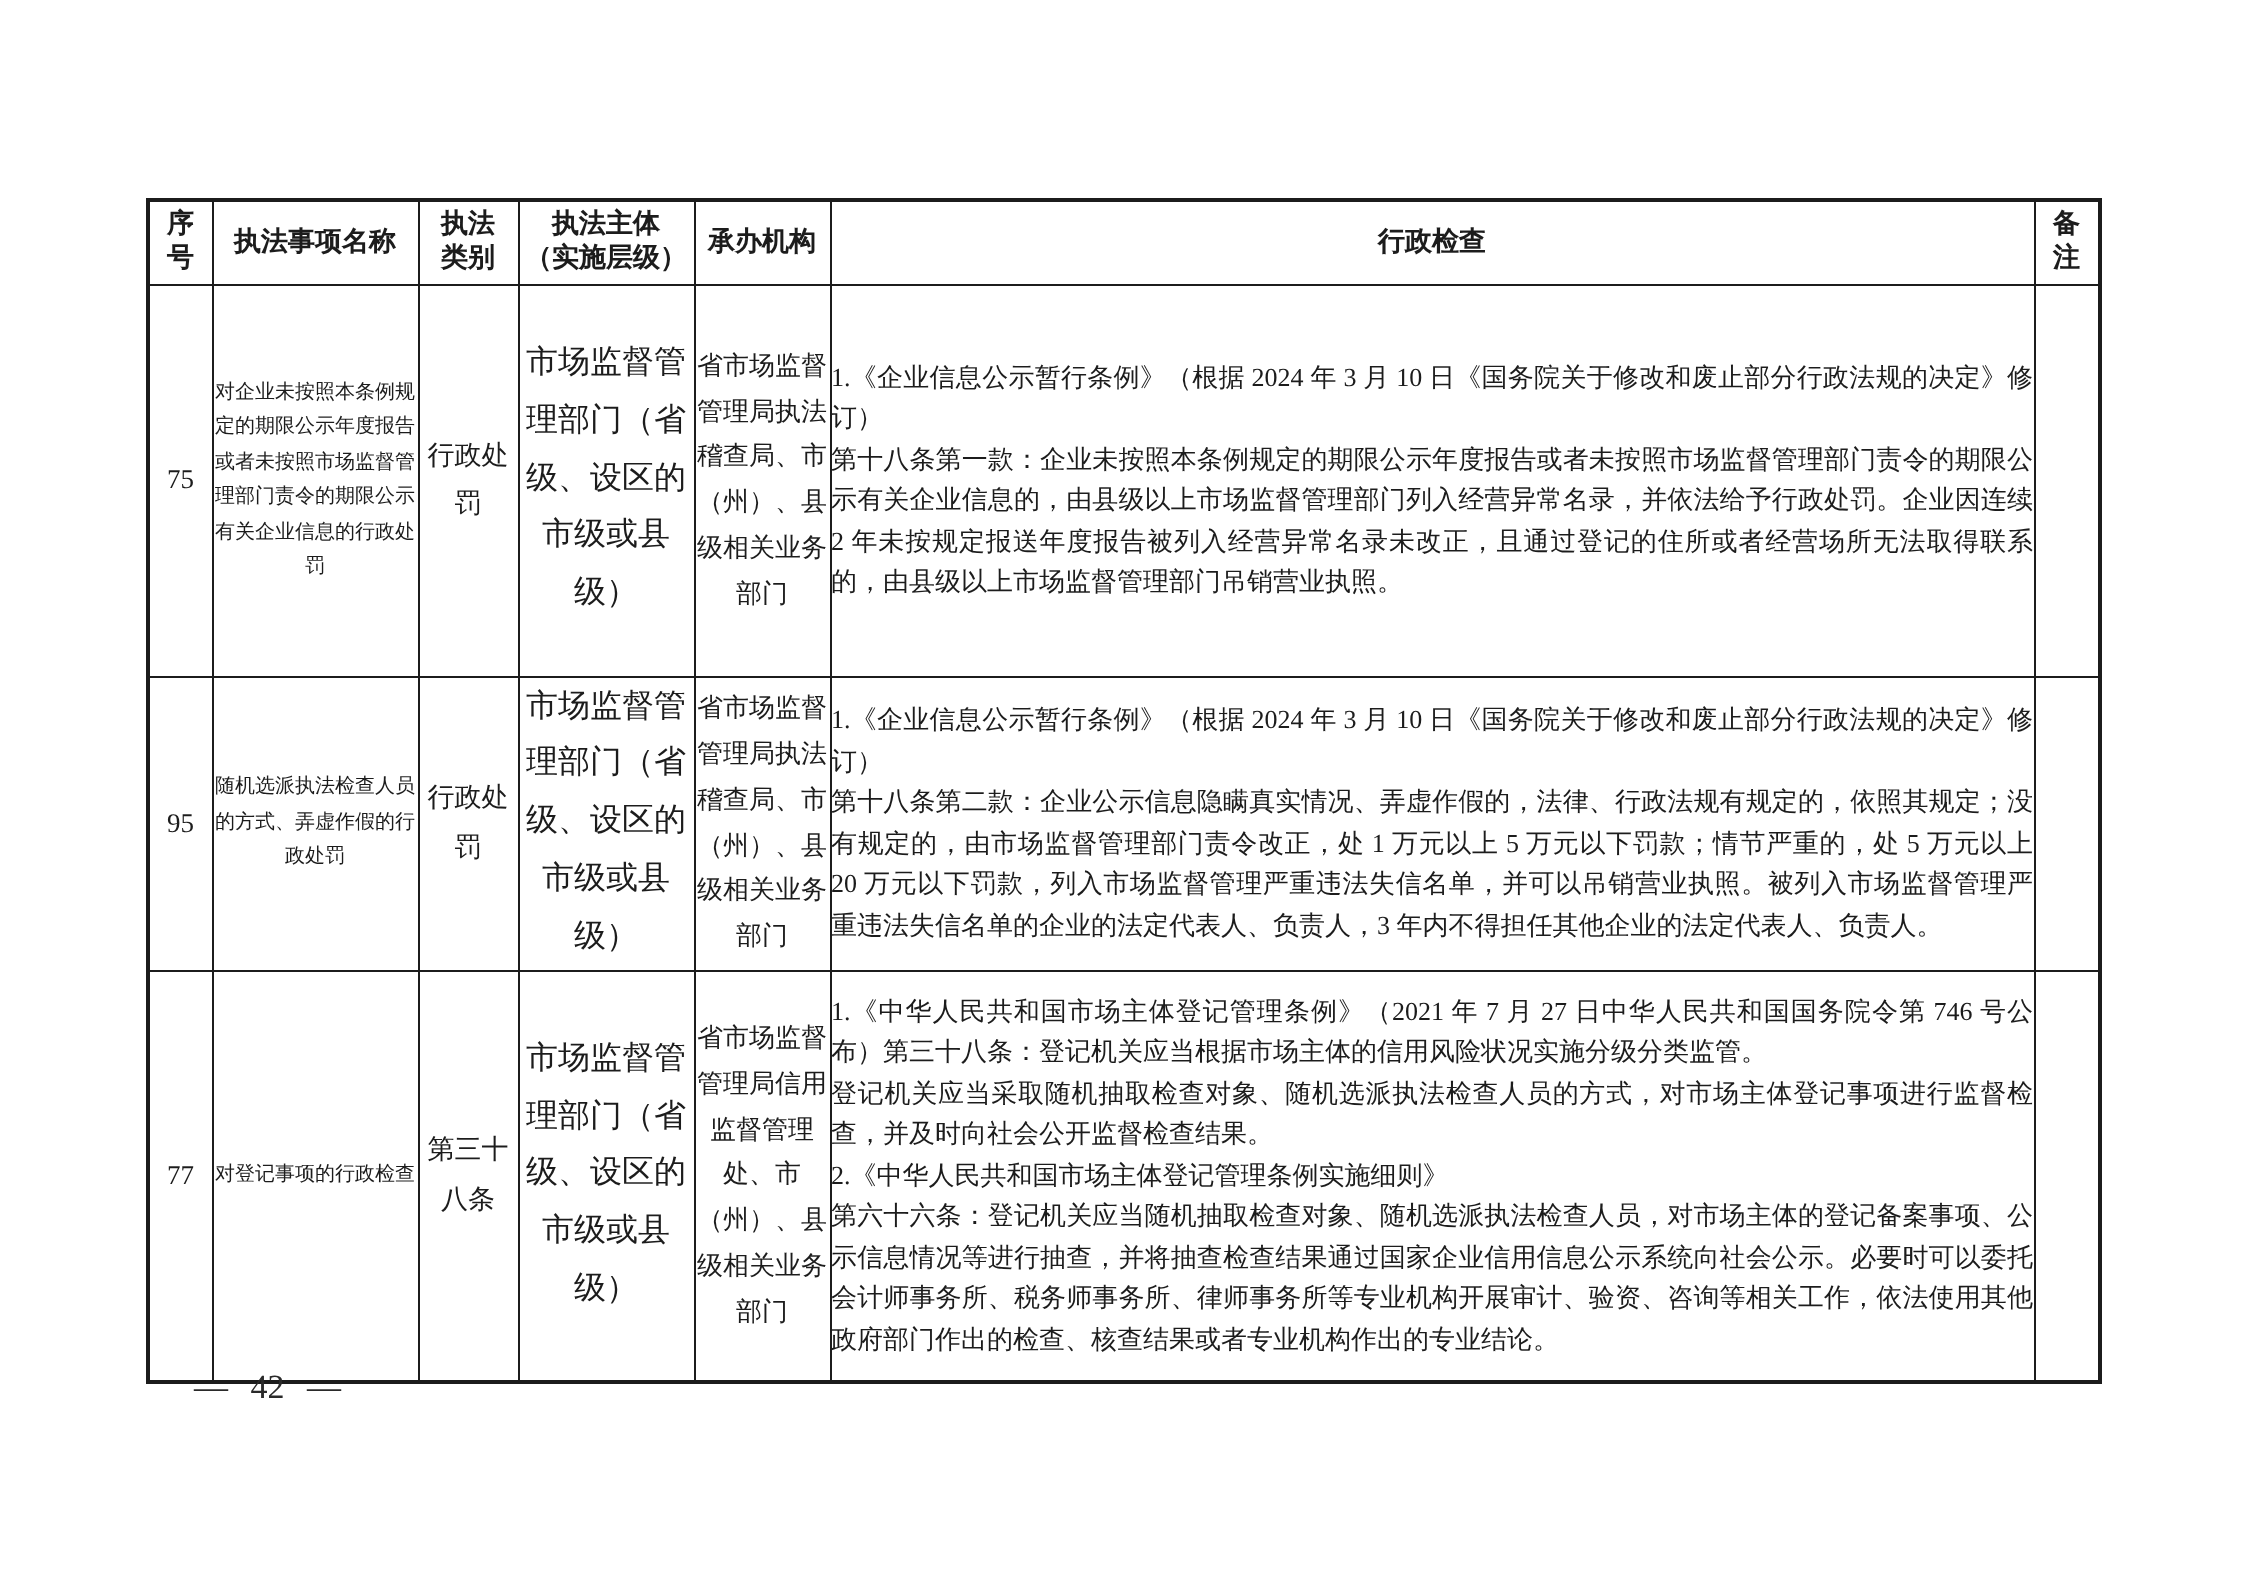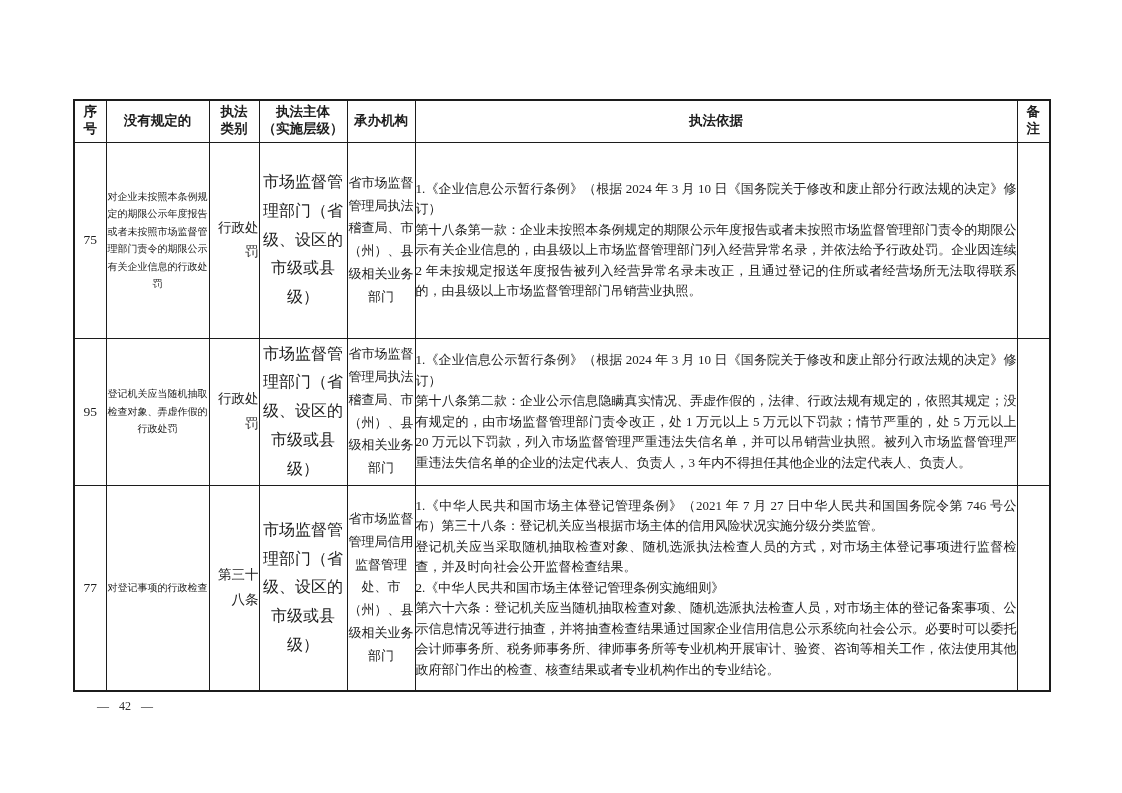--- a/index.html
+++ b/index.html
@@ -50,21 +50,21 @@
     margin-left: 22px;
   }
   td.c-name {
     font-size: 10px;
     text-align: center;
     padding: 0 8px;
     line-height: 1.75;
   }
   td.c-cat {
     font-size: 13.5px;
-    text-align: right;
+    text-align: center;
     padding: 0 6px;
     line-height: 1.8;
   }
   td.c-subj {
     font-size: 16px;
     text-align: center;
     padding: 0 7px;
     line-height: 1.8;
   }
   td.c-org {
@@ -82,22 +82,22 @@
     vertical-align: middle;
     margin-left: 24px;
   }
   td.c-remark {
     font-size: 13px;
     text-align: center;
   }
   .page-footer {
     position: absolute;
     left: 97px;
-    top: 699px;
-    font-size: 12px;
+    top: 684px;
+    font-size: 17px;
     word-spacing: 7px;
     color: #2a2a2a;
     font-family: "Liberation Serif", "DejaVu Serif", serif;
   }
 </style>
 </head>
 <body>
 
 <div class="page">
 
@@ -108,45 +108,45 @@
       <col style="width:50px">
       <col style="width:88px">
       <col style="width:68px">
       <col style="width:602px">
       <col style="width:33px">
     </colgroup>
     <thead>
       <tr class="header-row">
         <th>序
 号</th>
-        <th>没有规定的</th>
+        <th>执法事项名称</th>
         <th>执法
 类别</th>
         <th>执法主体
 （实施层级）</th>
         <th>承办机构</th>
-        <th>执法依据</th>
+        <th>行政检查</th>
         <th>备
 注</th>
       </tr>
     </thead>
     <tbody>
       <tr class="row-0">
         <td class="c-no">75</td>
         <td class="c-name">对企业未按照本条例规定的期限公示年度报告或者未按照市场监督管理部门责令的期限公示有关企业信息的行政处罚</td>
         <td class="c-cat">行政处罚</td>
         <td class="c-subj">市场监督管理部门（省级、设区的市级或县级）</td>
         <td class="c-org">省市场监督管理局执法稽查局、市（州）、县级相关业务部门</td>
         <td class="c-basis">1.《企业信息公示暂行条例》（根据 2024 年 3 月 10 日《国务院关于修改和废止部分行政法规的决定》修订）
 第十八条第一款：企业未按照本条例规定的期限公示年度报告或者未按照市场监督管理部门责令的期限公示有关企业信息的，由县级以上市场监督管理部门列入经营异常名录，并依法给予行政处罚。企业因连续 2 年未按规定报送年度报告被列入经营异常名录未改正，且通过登记的住所或者经营场所无法取得联系的，由县级以上市场监督管理部门吊销营业执照。</td>
         <td class="c-remark"></td>
       </tr>
       <tr class="row-1">
         <td class="c-no">95</td>
-        <td class="c-name">登记机关应当随机抽取检查对象、弄虚作假的行政处罚</td>
+        <td class="c-name">随机选派执法检查人员的方式、弄虚作假的行政处罚</td>
         <td class="c-cat">行政处罚</td>
         <td class="c-subj">市场监督管理部门（省级、设区的市级或县级）</td>
         <td class="c-org">省市场监督管理局执法稽查局、市（州）、县级相关业务部门</td>
         <td class="c-basis">1.《企业信息公示暂行条例》（根据 2024 年 3 月 10 日《国务院关于修改和废止部分行政法规的决定》修订）
 第十八条第二款：企业公示信息隐瞒真实情况、弄虚作假的，法律、行政法规有规定的，依照其规定；没有规定的，由市场监督管理部门责令改正，处 1 万元以上 5 万元以下罚款；情节严重的，处 5 万元以上 20 万元以下罚款，列入市场监督管理严重违法失信名单，并可以吊销营业执照。被列入市场监督管理严重违法失信名单的企业的法定代表人、负责人，3 年内不得担任其他企业的法定代表人、负责人。</td>
         <td class="c-remark"></td>
       </tr>
       <tr class="row-2">
         <td class="c-no">77</td>
         <td class="c-name">对登记事项的行政检查</td>

